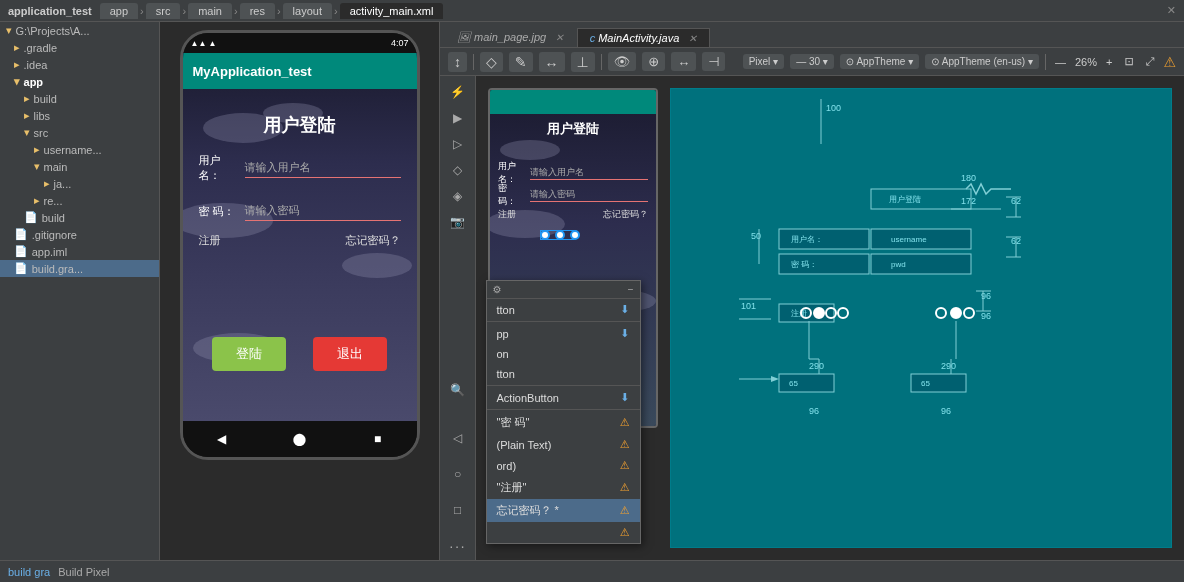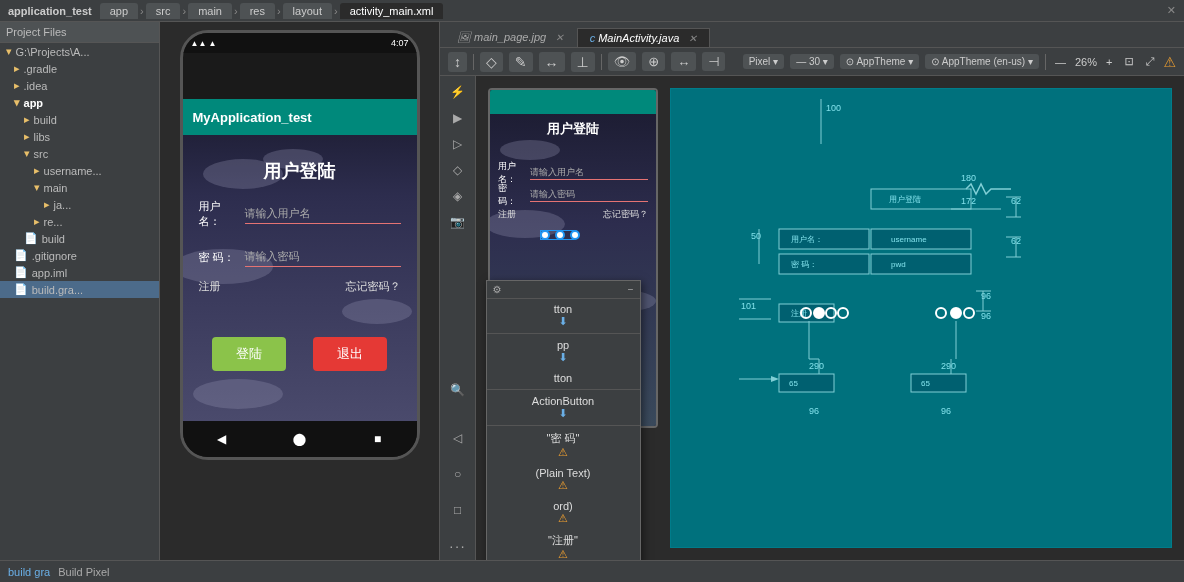--- a/index.html
+++ b/index.html
@@ -114,21 +114,20 @@
       padding: 0 8px;
       font-size: 9px;
       color: #fff;
       flex-shrink: 0;
     }
     .phone-content {
       flex: 1;
       background: #4c1d95;
       position: relative;
       overflow: hidden;
-      margin-top: 46px;
     }
     .phone-night-bg {
       position: absolute;
       inset: 0;
       background: linear-gradient(180deg, #1a1a2e 0%, #2d2d4e 30%, #3a3a5c 60%, #4a4a6c 100%);
     }
     
     .cloud {
       position: absolute;
       border-radius: 50%;
@@ -273,21 +272,20 @@
       box-shadow: 2px 2px 8px rgba(0,0,0,0.5);
     }
     .menu-item {
       padding: 4px 10px;
       font-size: 11px;
       color: #ddd;
       cursor: pointer;
       display: flex;
       align-items: center;
       justify-content: space-between;
-      flex-direction: column;
     }
     .menu-warning { color: #f0a030; }
 
     
     .designer-toolbar {
       background: #3c3f41;
       height: 28px;
       display: flex;
       align-items: center;
       padding: 0 8px;
@@ -497,21 +495,20 @@
     <span class="title-tab">layout</span>
     <span style="color:#888">›</span>
     <span class="title-tab active">activity_main.xml</span>
   </div>
   <span style="margin-left:auto;cursor:pointer;color:#888">✕</span>
 </div>
 
 <div class="main-layout">
 
   <div class="sidebar">
-    <div class="sidebar-header">Project Files</div>
     <div class="sidebar-item">
       <span style="color:#e8bf6a">▾</span>
       <span>G:\Projects\A...</span>
     </div>
     <div class="sidebar-item indent1">
       <span style="color:#e8bf6a">▸</span>
       <span>.gradle</span>
     </div>
     <div class="sidebar-item indent1">
       <span style="color:#e8bf6a">▸</span>
@@ -690,20 +687,23 @@
             <div class="menu-item">
               <span>tton</span>
               <span style="color:#6aafe6">⬇</span>
             </div>
             <div style="height:1px;background:#555;margin:1px 0"></div>
             <div class="menu-item">
               <span>pp</span>
               <span style="color:#6aafe6">⬇</span>
             </div>
             <div class="menu-item">
+              <span>on</span>
+            </div>
+            <div class="menu-item">
               <span>tton</span>
             </div>
             <div style="height:1px;background:#555;margin:1px 0"></div>
             <div class="menu-item">
               <span>ActionButton</span>
               <span style="color:#6aafe6">⬇</span>
             </div>
             <div style="height:1px;background:#555;margin:1px 0"></div>
             <div class="menu-item">
               <span>"密  码"</span>

